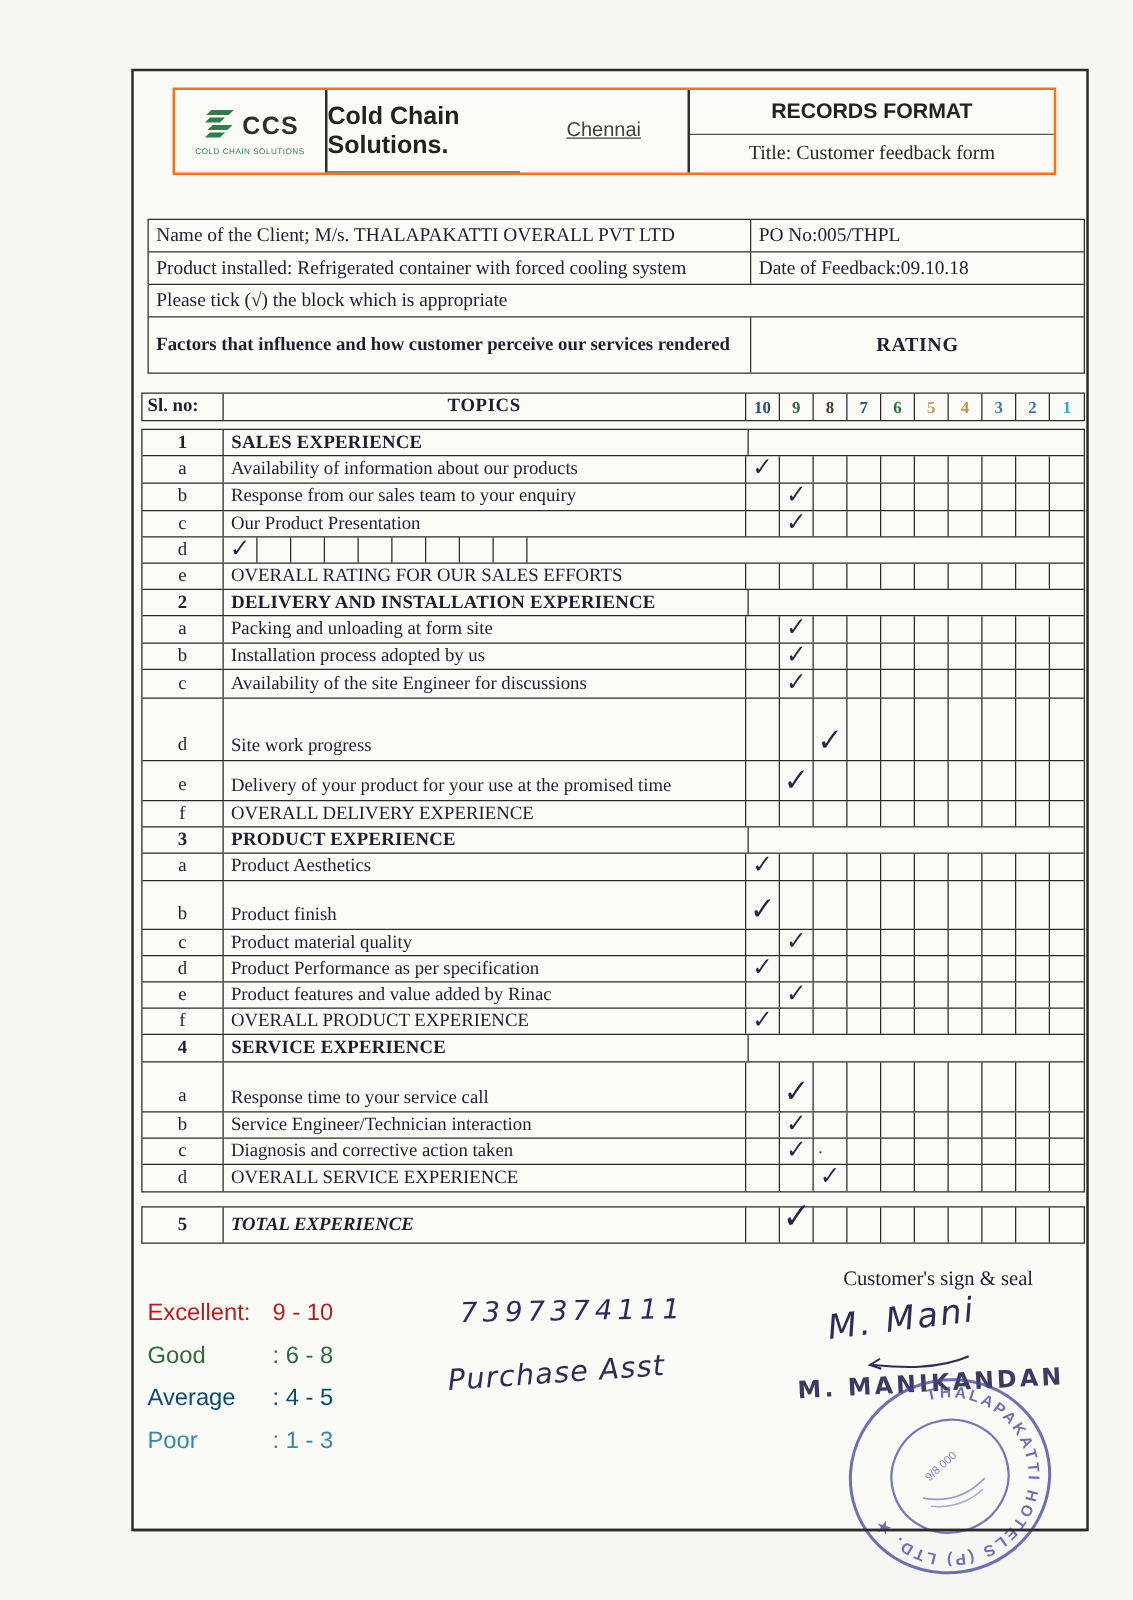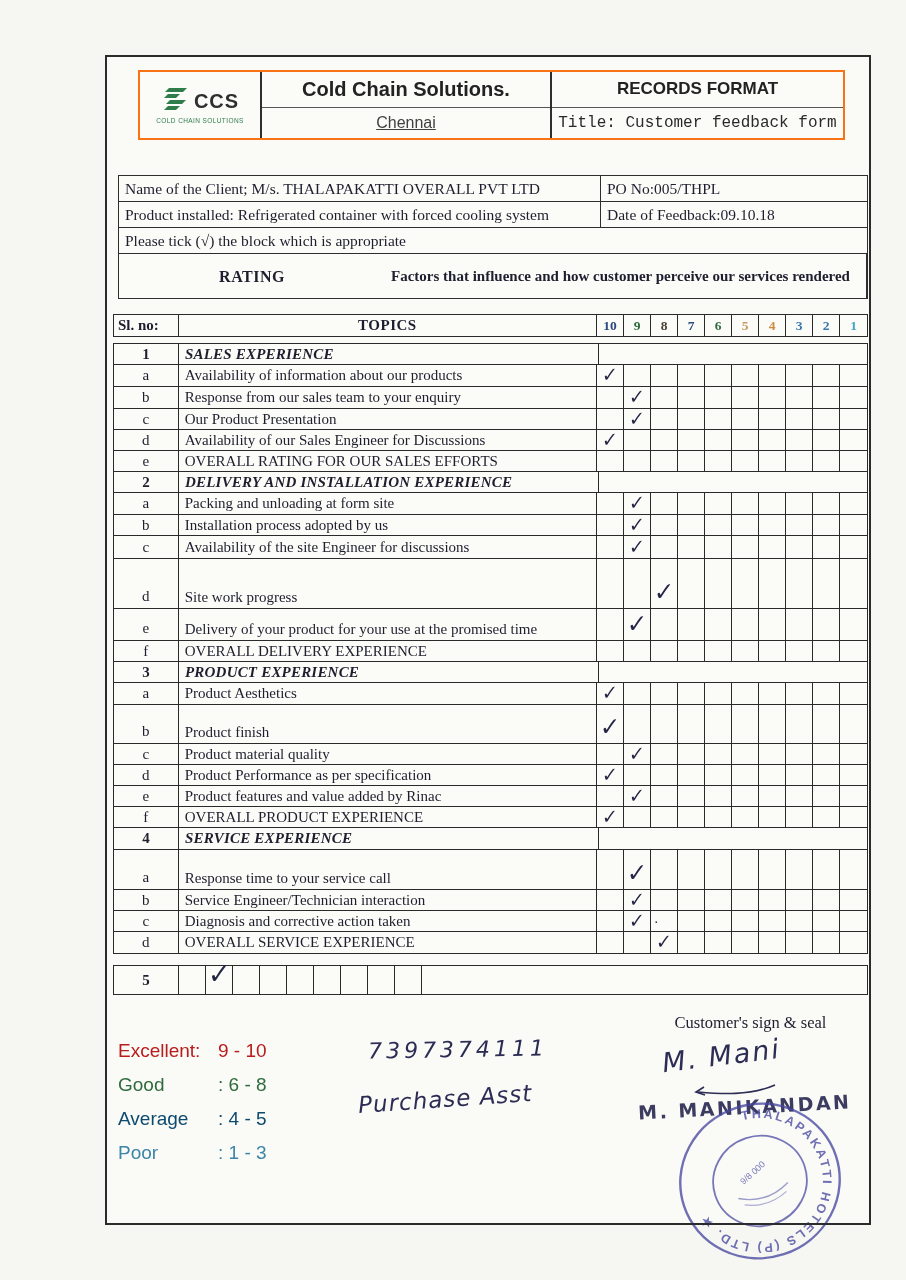--- a/index.html
+++ b/index.html
@@ -10,28 +10,28 @@
            border:2px solid #2b2b2b; background:#fafaf7; }
 
   
   .htable { position:absolute; left:138px; top:70px; width:707px; height:70px;
             border:2px solid #f97316; display:flex; background:#fbfbf8; }
   .hlogo { width:122px; border-right:2px solid #2e2e2e; display:flex; flex-direction:column;
            align-items:center; justify-content:center; }
   .logo-row { display:flex; align-items:center; gap:3px; }
   .logo-abbr { font-family:"Liberation Sans", sans-serif; font-weight:bold; font-size:20px; color:#2f2f2f; letter-spacing:1px; }
   .logo-sub { font-family:"Liberation Sans", sans-serif; font-size:6.5px; color:#2f7d4a; letter-spacing:.4px; margin-top:1px; }
-  .hmid { width:290px; border-right:2px solid #2e2e2e; display:flex; flex-direction:column; }
+  .hmid { width:290px; border-right:2px solid #2e2e2e; display:flex; }
   .hright { width:291px; display:flex; flex-direction:column; }
   .hcell-top { flex:1.15; display:flex; align-items:center; justify-content:center; border-bottom:1px solid #555; }
   .hcell-bot { flex:1; display:flex; align-items:center; justify-content:center; }
   .company { font-family:"Liberation Sans", sans-serif; font-weight:bold; font-size:20px; color:#222; }
   .city { font-family:"Liberation Sans", sans-serif; font-size:16px; color:#404040;text-decoration:underline; }
   .records { font-family:"Liberation Sans", sans-serif; font-weight:bold; font-size:17px; color:#222; }
-  .ftitle { font-family:Liberation Mono, monospace; font-size:16px; color:#2a2a2a; }
+  .ftitle { font-family:Liberation Serif, serif; font-size:16px; color:#2a2a2a; }
 
   
   .itable { position:absolute; left:118px; top:175px; width:750px; border:1.5px solid #2e2e2e; background:#fbfbf8; }
   .irow { display:flex; border-bottom:1.5px solid #2e2e2e; }
   .irow:last-child { border-bottom:none; }
   .icell { padding:4px 6px 3px; font-size:15.5px; display:flex; align-items:center; }
   .ileft { width:482px; border-right:1.5px solid #2e2e2e; }
   .iright { flex:1; }
   .ifull { width:100%; }
   .ibold { font-weight:bold; font-size:15px; line-height:1.25; }
@@ -50,21 +50,21 @@
   .numcell:last-child { border-right:none; }
 
   
   .mtable { position:absolute; left:113px; top:343px; width:755px; border:1.5px solid #2a2a2a; background:#fbfbf8; }
   .trow { display:flex; border-bottom:1px solid #2a2a2a; position:relative; }
   .trow:last-child { border-bottom:none; }
   .cell-sl { width:65px; border-right:1px solid #2a2a2a; display:flex; align-items:center;
              justify-content:center; font-size:15px; }
   .cell-topic { width:420px; border-right:1px solid #2a2a2a; display:flex; align-items:center;
                 padding:1px 6px; font-size:15px; line-height:1.1; }
-  .section .cell-topic { font-weight:bold; font-style:italic; font-size:15px; letter-spacing:.2px; }
+  .section .cell-topic { font-weight:bold; font-size:15px; letter-spacing:.2px; }
   .section .cell-sl { font-weight:bold; }
   .rgrid { flex:1; display:flex; }
   .rcell { width:27px; border-right:1px solid #2a2a2a; display:flex; align-items:center;
            justify-content:center; position:relative; }
   .rcell:last-child { border-right:none; }
   .rplain { flex:1; } 
   .tall .cell-sl, .tall .cell-topic { align-items:flex-end; padding-bottom:3px; }
   .tall .rcell { align-items:flex-end; }
 
   .tick { font-family:"DejaVu Sans", sans-serif; color:#252545; font-size:19px;
@@ -143,22 +143,22 @@
       <div class="icell iright">PO No:005/THPL</div>
     </div>
     <div class="irow">
       <div class="icell ileft">Product installed: Refrigerated container with forced cooling system</div>
       <div class="icell iright">Date of Feedback:09.10.18</div>
     </div>
     <div class="irow">
       <div class="icell ifull">Please tick (√) the block which is appropriate</div>
     </div>
     <div class="irow" style="height:44px;">
+      <div class="icell ileft ibold">Factors that influence and how customer perceive our services rendered</div>
       <div class="icell iright irating">RATING</div>
-      <div class="icell ileft ibold">Factors that influence and how customer perceive our services rendered</div>
     </div>
   </div>
 
   <div class="strip">
     <div class="sl">Sl. no:</div>
     <div class="topics">TOPICS</div>
     <div class="nums">
         <div class="numcell" style="color: rgb(43, 74, 126);">10</div>
         <div class="numcell" style="color: rgb(47, 107, 60);">9</div>
         <div class="numcell" style="color: rgb(74, 64, 52);">8</div>
@@ -227,21 +227,20 @@
           <div class="rcell"></div>
           <div class="rcell"></div>
           <div class="rcell"></div>
           <div class="rcell"></div>
           <div class="rcell"></div>
           <div class="rcell"></div>
         </div>
       </div>
       <div class="trow" style="height: 21px;">
         <div class="cell-sl">d</div>
-        <div class="cell-topic">Availability of our Sales Engineer for Discussions</div>
         <div class="rgrid">
           <div class="rcell">
             <span class="tick">✓</span>
           </div>
           <div class="rcell"></div>
           <div class="rcell"></div>
           <div class="rcell"></div>
           <div class="rcell"></div>
           <div class="rcell"></div>
           <div class="rcell"></div>
@@ -565,20 +564,21 @@
           <div class="rcell"></div>
           <div class="rcell"></div>
           <div class="rcell"></div>
           <div class="rcell"></div>
         </div>
       </div>
     </div>
 
   <div class="totrow">
     <div class="cell-sl">5</div>
+    <div class="cell-topic">TOTAL EXPERIENCE</div>
     <div class="rgrid">
         <div class="rcell"></div>
         <div class="rcell">
           <span class="tick">✓</span>
         </div>
         <div class="rcell"></div>
         <div class="rcell"></div>
         <div class="rcell"></div>
         <div class="rcell"></div>
         <div class="rcell"></div>

